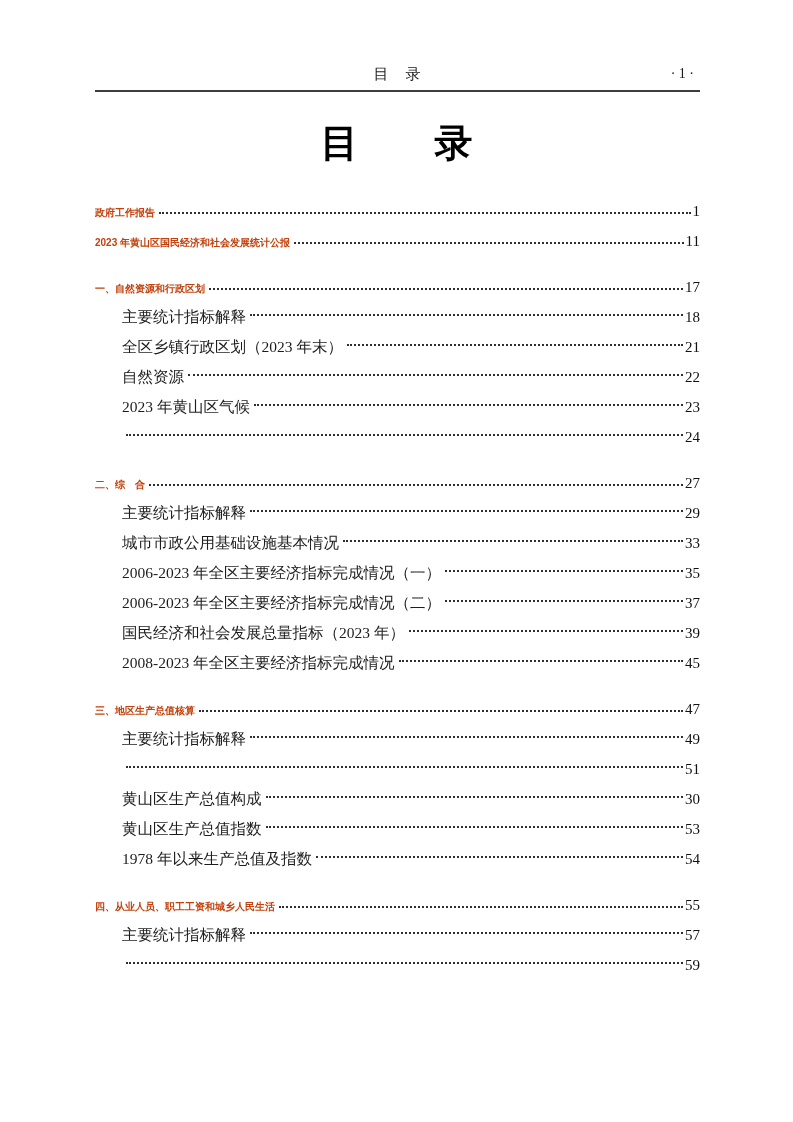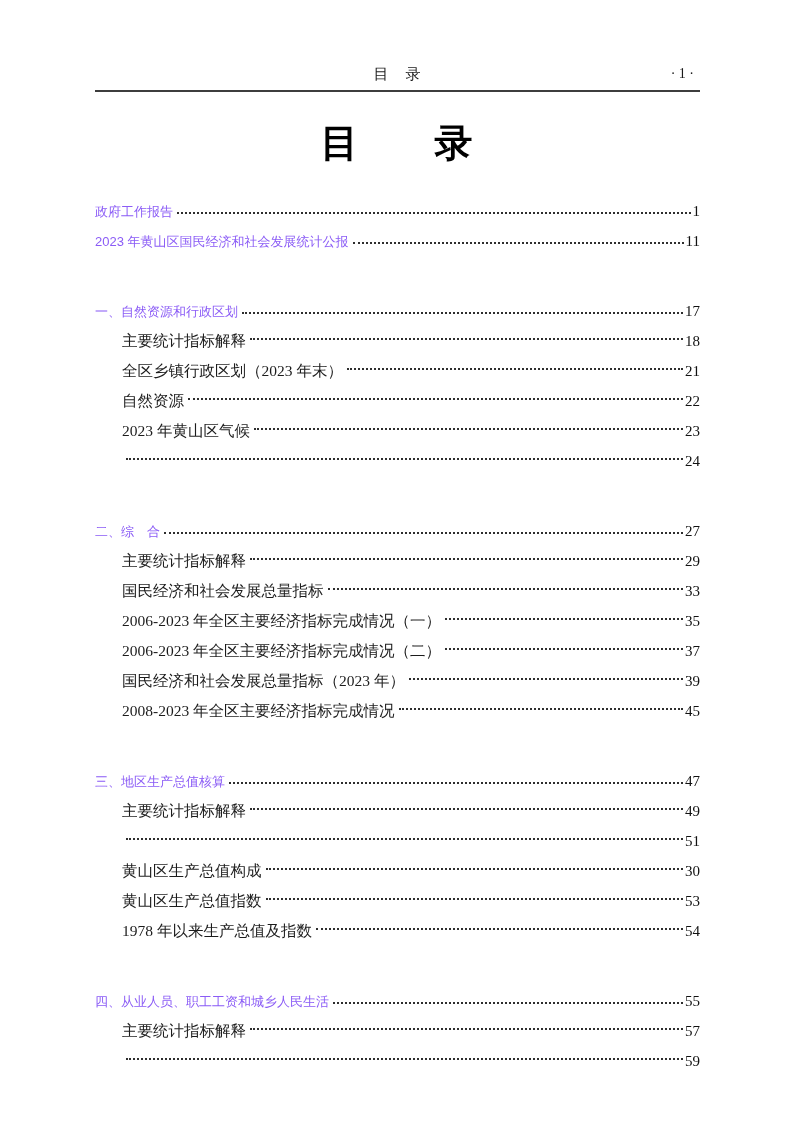--- a/index.html
+++ b/index.html
@@ -59,27 +59,27 @@
     width: 605px;
   }
   .toc-row {
     display: flex;
     align-items: baseline;
     height: 30px;
     line-height: 30px;
     font-size: 15.5px;
     cursor: pointer;
   }
-  .toc-row.section-start { margin-top: 40px; }
+  .toc-row.section-start { margin-top: 16px; }
   .toc-row.item { padding-left: 27px; align-items: center; }
   .toc-row.chapter .toc-label {
     font-family: "Liberation Sans", sans-serif;
-    font-weight: 400;
-    font-size: 13px;
-    color: #8b5cf6;
+    font-weight: 700;
+    font-size: 10px;
+    color: #c2410c;
   }
   .toc-row.item .toc-label {
     font-family: "Liberation Serif", serif;
     font-weight: 400;
     color: #1c1c1c;
   }
   .leader {
     flex: 1 1 auto;
     min-width: 12px;
     margin: 0 2px 0 4px;
@@ -150,21 +150,21 @@
       <span class="toc-label">二、综　合</span>
       <span class="leader"></span>
       <span class="toc-page">27</span>
     </div>
       <div class="toc-row item">
       <span class="toc-label">主要统计指标解释</span>
       <span class="leader"></span>
       <span class="toc-page">29</span>
     </div>
       <div class="toc-row item">
-      <span class="toc-label">国民经济和社会发展总量指标</span>
+      <span class="toc-label">城市市政公用基础设施基本情况</span>
       <span class="leader"></span>
       <span class="toc-page">33</span>
     </div>
       <div class="toc-row item">
       <span class="toc-label">2006-2023 年全区主要经济指标完成情况（一）</span>
       <span class="leader"></span>
       <span class="toc-page">35</span>
     </div>
       <div class="toc-row item">
       <span class="toc-label">2006-2023 年全区主要经济指标完成情况（二）</span>

